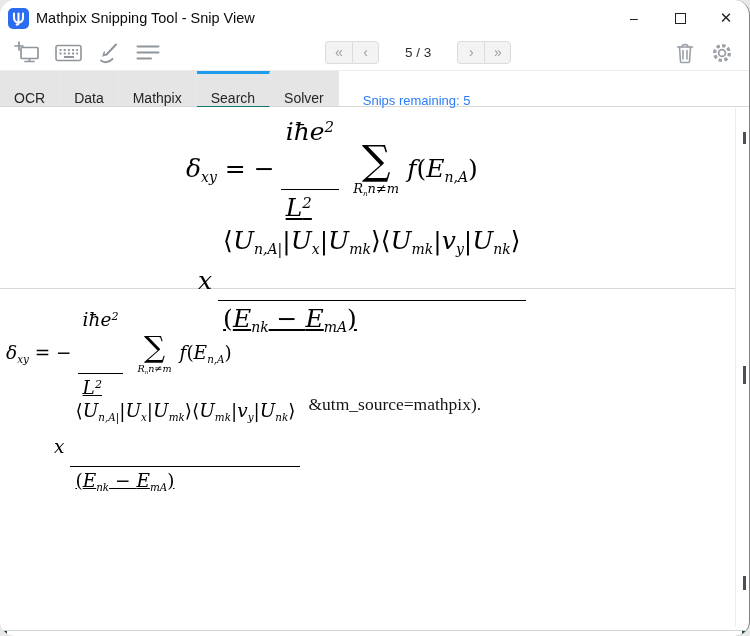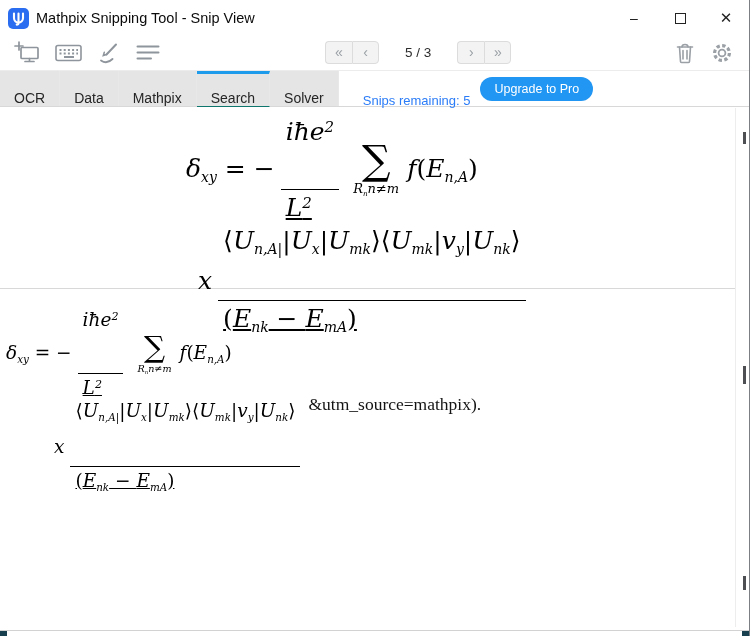--- a/index.html
+++ b/index.html
@@ -1,20 +1,21 @@
 <!DOCTYPE html>
 <html><head>
 <meta charset="utf-8">
 <style>
   * { margin:0; padding:0; box-sizing:border-box; }
   html,body { background:#e8e8e8; }
   .window {
     position:relative; width:750px; height:636px; background:#fff;
     font-family:"Liberation Sans", sans-serif; color:#1f1f1f; overflow:hidden;
     border-right:1px solid #7c8084;
+    border-radius:15px;
   }
   
   .titlebar { display:flex; align-items:center; height:36px; padding-left:8px; }
   .logo { width:21px; height:21px; flex:0 0 auto; }
   .title-text { margin-left:7px; font-size:14.5px; color:#0b0b0b; }
   .titlebar-spacer { flex:1; }
   .win-btn { width:46px; height:36px; display:flex; align-items:center; justify-content:center;
              font-size:14px; color:#222; cursor:default; }
   .max-box { width:11px; height:11px; border:1px solid #222; display:inline-block; }
   .close-glyph { font-size:15px; font-weight:400; }
@@ -184,21 +185,20 @@
         <span>Mathpix</span>
       </div>
     <div class="tab active">
         <span>Search</span>
       </div>
     <div class="tab">
         <span>Solver</span>
       </div>
     <div class="snips-area">
       <span class="snips-label">Snips remaining: 5</span>
-      <button class="upgrade-btn">Upgrade to Pro</button>
     </div>
   </div>
 
   <div class="content">
     <div class="math math-big">
       <div class="math-line big-line1">
         <span class="mrow"><span class="run-i">δ</span><span class="run-sub">xy</span><span class="run-n"> = − </span></span>
         <span class="frac">
           <span class="num"><span class="run-i">iħe</span><span class="run-sup">2</span></span>
           <span class="den"><span class="run-i">L</span><span class="run-sup">2</span></span>

